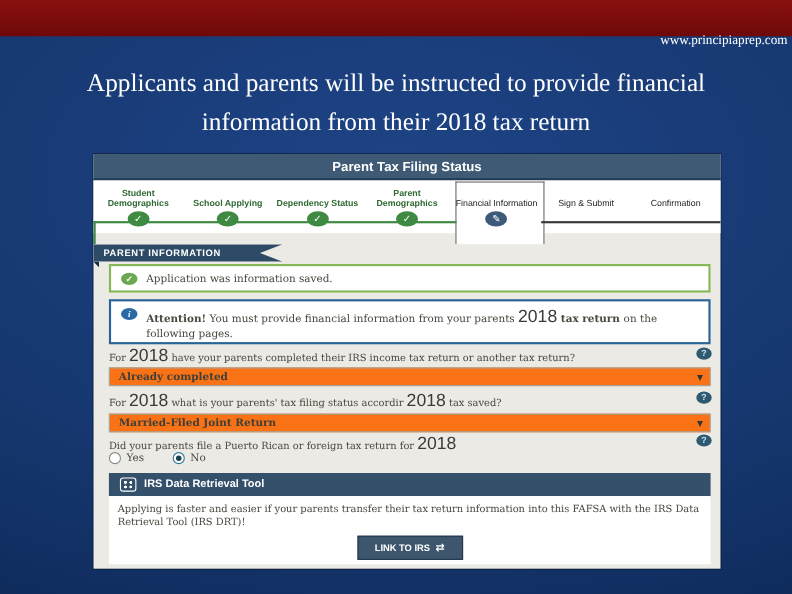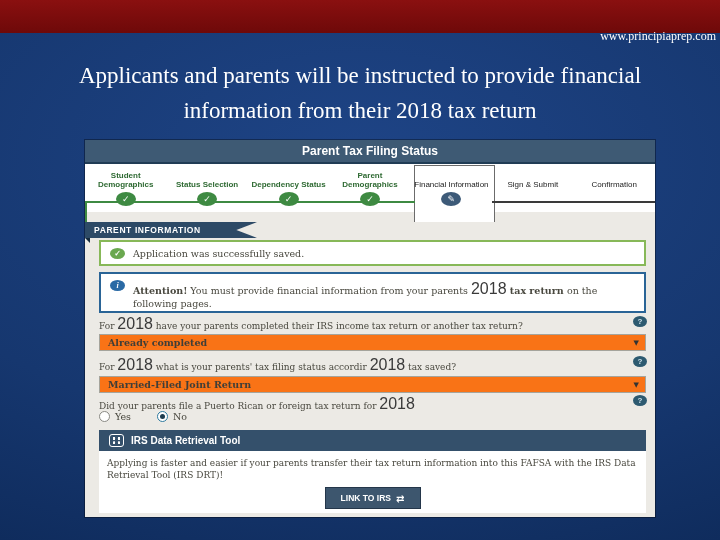--- a/index.html
+++ b/index.html
@@ -95,21 +95,21 @@
     <div class="green-drop"></div>
     <div class="dark-line"></div>
     <div class="steps">
       <div class="step complete">
         <div class="step-label">Student Demographics</div>
         <div class="pill green">
             <span>✓</span>
           </div>
       </div>
       <div class="step complete">
-        <div class="step-label">Status Selection</div>
+        <div class="step-label">School Applying</div>
         <div class="pill green">
             <span>✓</span>
           </div>
       </div>
       <div class="step complete">
         <div class="step-label">Dependency Status</div>
         <div class="pill green">
             <span>✓</span>
           </div>
       </div>
@@ -134,21 +134,21 @@
     </div>
   </div>
 
   <div class="ribbon">PARENT INFORMATION</div>
   <div class="ribbon-fold"></div>
 
   <div class="msg success">
     <span class="dot-ic green">
         <span>✓</span>
       </span>
-    <span>Application was successfully saved.</span>
+    <span>Application was information saved.</span>
   </div>
 
   <div class="msg attention">
     <span class="dot-ic blue">
         <span>i</span>
       </span>
     <span>
       <span class="b">Attention!</span><span> You must provide financial information from your parents </span><span class="yr">2018</span><span class="b"> tax return </span><span>on the following pages.</span>
     </span>
   </div>

